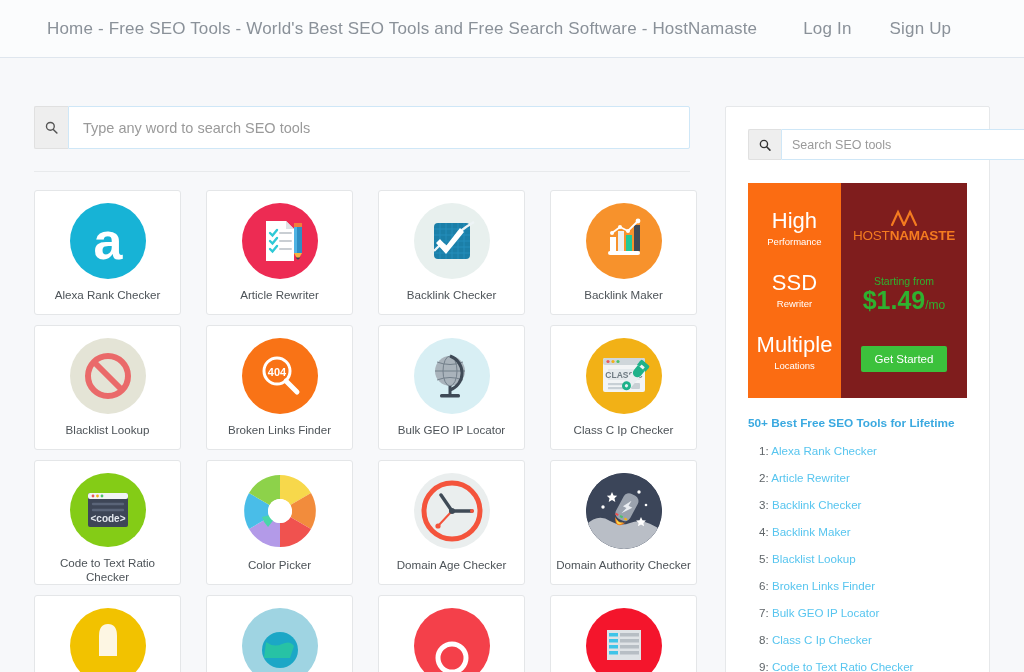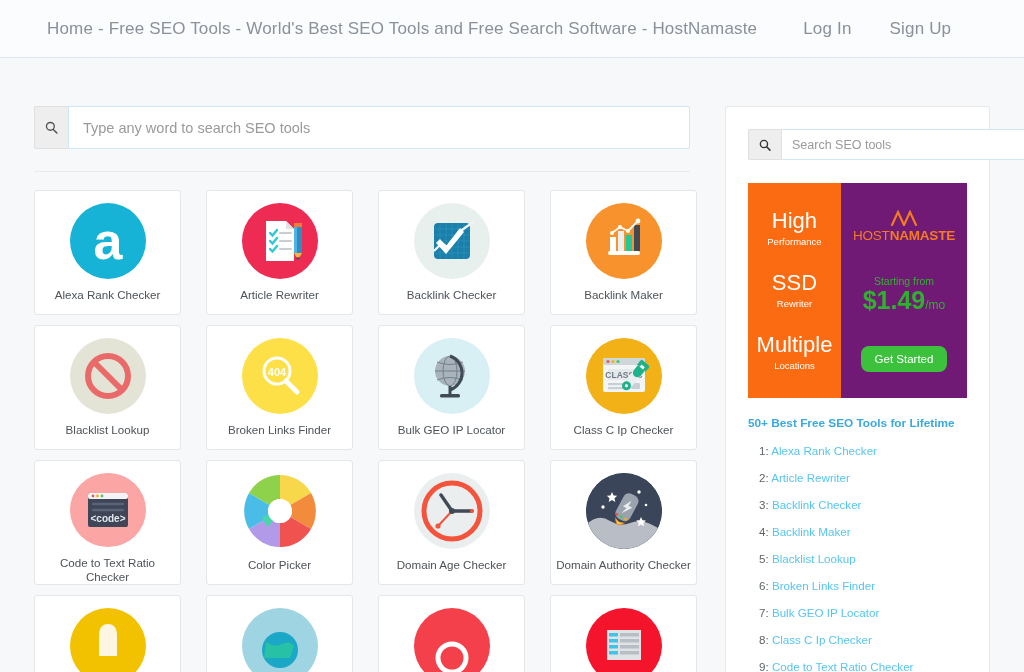--- a/index.html
+++ b/index.html
@@ -119,21 +119,21 @@
     min-height: 566px;
   }
   .side-search { display:flex; height: 31px; margin-bottom: 23px; }
   .side-search .search-btn { width: 33px; border-radius: 2px 0 0 2px; }
   .side-search .search-field { font-size: 12.5px; padding: 0 10px; }
 
   .ad {
     display: flex;
     width: 219px;
     height: 215px;
-    background: #701a75;
+    background: #7f1d1d;
     margin-bottom: 18px;
   }
   .ad-left {
     width: 108px;
     background: #f96a0d;
     background: #fb6c12;
     color: #fff;
     display: flex;
     flex-direction: column;
     align-items: center;
@@ -158,21 +158,21 @@
   .price-blk { text-align:center; color:#2fb12f; line-height:1.05; }
   .price-blk .from { font-size: 10.5px; }
   .price-blk .amt { font-size: 25px; font-weight: 700; }
   .price-blk .mo { font-size: 12px; }
   .cta {
     background: #3cc13c;
     color: #fff;
     font-size: 11.5px;
     padding: 7px 14px;
     border: none;
-    border-radius: 8px;
+    border-radius: 2px;
     cursor: pointer;
     font-family: "Liberation Sans", sans-serif;
   }
 
   .side-heading {
     color: #3aa9e0;
     font-size: 11.8px;
     font-weight: 700;
     margin: 4px 0 14px 0;
   }
@@ -298,21 +298,21 @@
         <span class="tool-icon" style="background:#e4e4d6;">
           <svg width="76" height="76" viewBox="0 0 76 76">
             <circle cx="38" cy="38" r="20" fill="none" stroke="#ea6a6a" stroke-width="6"></circle>
             <line x1="25" y1="25" x2="51" y2="51" stroke="#ea6a6a" stroke-width="6" stroke-linecap="butt"></line>
           </svg>
         </span>
         <span class="tool-label">Blacklist Lookup</span>
       </a>
 
       <a class="tool-card" href="#">
-        <span class="tool-icon" style="background:#fde047;">
+        <span class="tool-icon" style="background:#f97316;">
           <svg width="76" height="76" viewBox="0 0 76 76">
             <circle cx="35" cy="33" r="13" fill="none" stroke="#fff" stroke-width="3"></circle>
             <line x1="44" y1="43" x2="55" y2="54" stroke="#fff" stroke-width="5" stroke-linecap="round"></line>
             <text x="35" y="38" font-family="'Liberation Sans',sans-serif" font-size="11" font-weight="700" fill="#fff" text-anchor="middle">404</text>
           </svg>
         </span>
         <span class="tool-label">Broken Links Finder</span>
       </a>
 
       <a class="tool-card" href="#">
@@ -353,21 +353,21 @@
               <rect x="40" y="20" width="11" height="4" rx="1.5" fill="#1fb28a"></rect>
               <circle cx="45.5" cy="50" r="4.5" fill="#1fb28a"></circle>
               <circle cx="45.5" cy="50" r="1.6" fill="#e9eef1"></circle>
             </g>
           </svg>
         </span>
         <span class="tool-label">Class C Ip Checker</span>
       </a>
 
       <a class="tool-card" href="#">
-        <span class="tool-icon" style="background:#fca5a5;">
+        <span class="tool-icon" style="background:#84cc16;">
           <svg width="76" height="76" viewBox="0 0 76 76">
             <rect x="18" y="21" width="40" height="34" rx="2" fill="#3e4657"></rect>
             <rect x="18" y="21" width="40" height="6" rx="2" fill="#f2f4f5"></rect>
             <circle cx="23" cy="24" r="1.4" fill="#ea5a5a"></circle>
             <circle cx="27.5" cy="24" r="1.4" fill="#f2b116"></circle>
             <circle cx="32" cy="24" r="1.4" fill="#4cc46a"></circle>
             <g stroke="#5a6478" stroke-width="2.4" stroke-linecap="round">
               <line x1="23" y1="32" x2="53" y2="32"></line>
               <line x1="23" y1="38" x2="53" y2="38"></line>
             </g>

